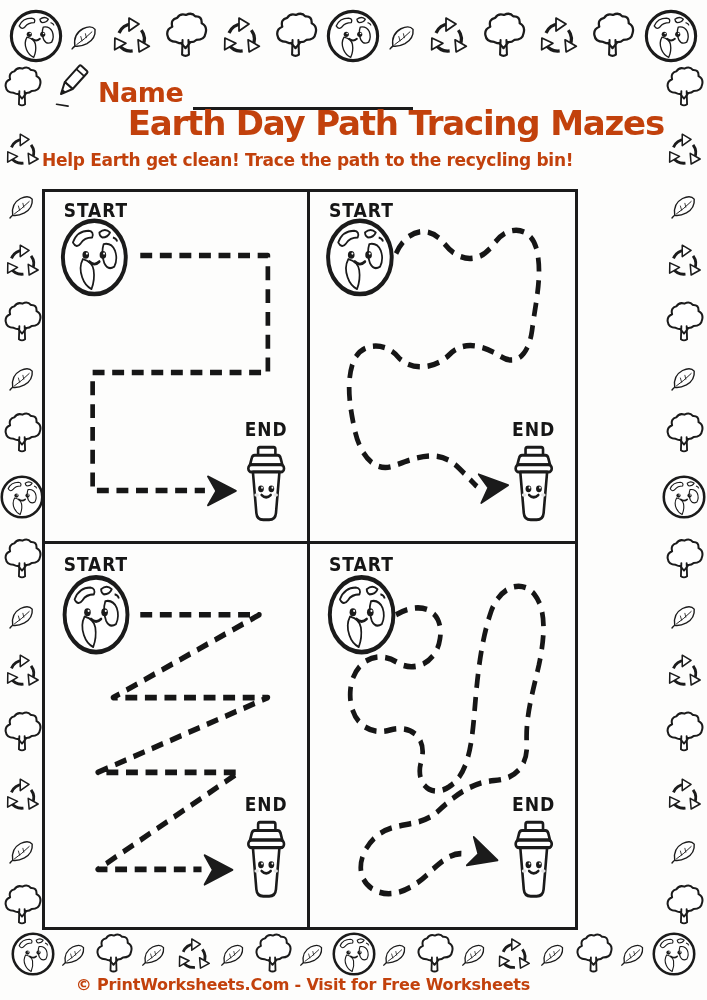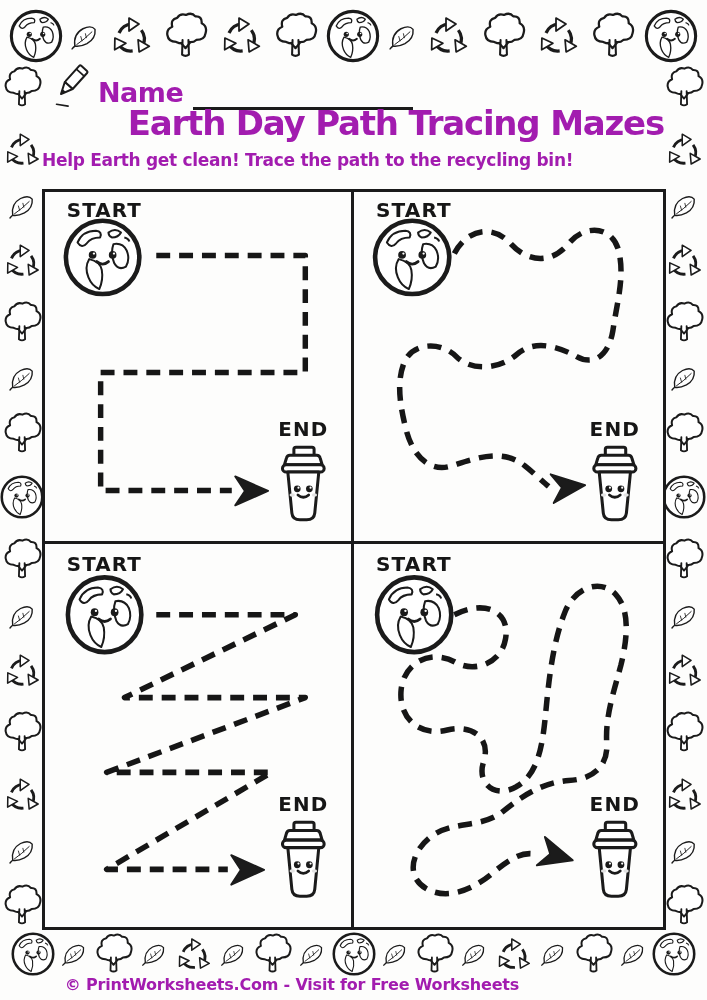--- a/index.html
+++ b/index.html
@@ -1,18 +1,18 @@
 <!DOCTYPE html>
 <html lang="en"><head>
 <meta charset="utf-8">
 <title>Worksheet</title>
 <style>
   html,body{margin:0;padding:0;background:#e8e8e8;}
   .page{position:relative;width:707px;height:1000px;background:#fdfdfc;overflow:hidden;
-        font-family:"DejaVu Sans","Liberation Sans",sans-serif;color:#a21caf;margin:0 auto;}
+        font-family:"DejaVu Sans","Liberation Sans",sans-serif;color:#c2410c;margin:0 auto;}
   .bframe{position:absolute;display:flex;align-items:center;}
   .bframe svg{flex:0 0 auto;}
   .border-top{left:8px;right:8px;top:6px;height:60px;justify-content:space-between;}
   .border-bottom{left:10px;right:10px;top:930px;height:48px;justify-content:space-between;}
   .border-left{left:1px;width:42px;top:66px;bottom:72px;flex-direction:column;justify-content:space-between;}
   .border-right{right:2px;width:42px;top:66px;bottom:72px;flex-direction:column;justify-content:space-between;}
   .b-earth{width:56px;height:56px}
   .b-recycle{width:50px;height:50px}
   .b-tree{width:49px;height:49px}
   .b-leaf{width:31px;height:31px}
@@ -28,34 +28,34 @@
   .name-row{position:absolute;left:46px;top:60px;height:50px;display:flex;align-items:flex-end;}
   .pencil{width:48px;height:48px;margin-right:4px;}
   .name-label{font-size:27px;font-weight:600;letter-spacing:-0.5px;line-height:1;padding-bottom:4px;}
   .name-line{width:220px;border-bottom:3.5px solid #1b1b1b;height:36px;margin-left:10px;}
 
   .title{position:absolute;left:42px;width:622px;top:103px;text-align:right;
          font-size:34px;font-weight:800;letter-spacing:-1.2px;margin:0;}
   .subtitle{position:absolute;left:42px;width:622px;top:150px;
          font-size:17px;font-weight:700;letter-spacing:-0.3px;margin:0;}
 
-  .grid{position:absolute;left:42px;top:189px;width:624px;height:741px;box-sizing:border-box;
+  .grid{position:absolute;left:42px;top:189px;width:536px;height:741px;box-sizing:border-box;
         border:3.5px solid #1b1b1b;display:grid;grid-template-columns:1fr 1fr;grid-template-rows:352px 1fr;background:#fdfdfc;text-align:center;}
   .cell{position:relative;box-sizing:border-box;}
   .cell-tl{border-right:3.5px solid #1b1b1b;border-bottom:3.5px solid #1b1b1b;}
   .cell-tr{border-bottom:3.5px solid #1b1b1b;}
   .cell-bl{border-right:3.5px solid #1b1b1b;}
   .cell svg.maze-art{position:absolute;inset:0;width:100%;height:100%;}
 
   .mlabel{font-family:"DejaVu Sans","Liberation Sans",sans-serif;font-weight:800;
           font-size:20px;letter-spacing:1.1px;fill:#161616;}
   .tracepath{fill:none;stroke:#161616;stroke-width:5.5;stroke-dasharray:14 9;
              stroke-linecap:butt;stroke-linejoin:round;}
 
-  .footer{position:absolute;left:0;width:584px;top:975px;text-align:center;
+  .footer{position:absolute;left:11px;width:584px;top:975px;text-align:center;
           font-size:16px;font-weight:700;letter-spacing:-0.2px;}
   .defs{position:absolute;width:0;height:0;overflow:hidden;}
 </style>
 </head>
 <body>
 
 <svg class="defs" aria-hidden="true">
   <defs>
     <symbol id="sym-earth" viewBox="0 0 100 100">
       <circle cx="50" cy="50" r="44" fill="#fff" stroke="#1b1b1b" stroke-width="5.5"></circle>

